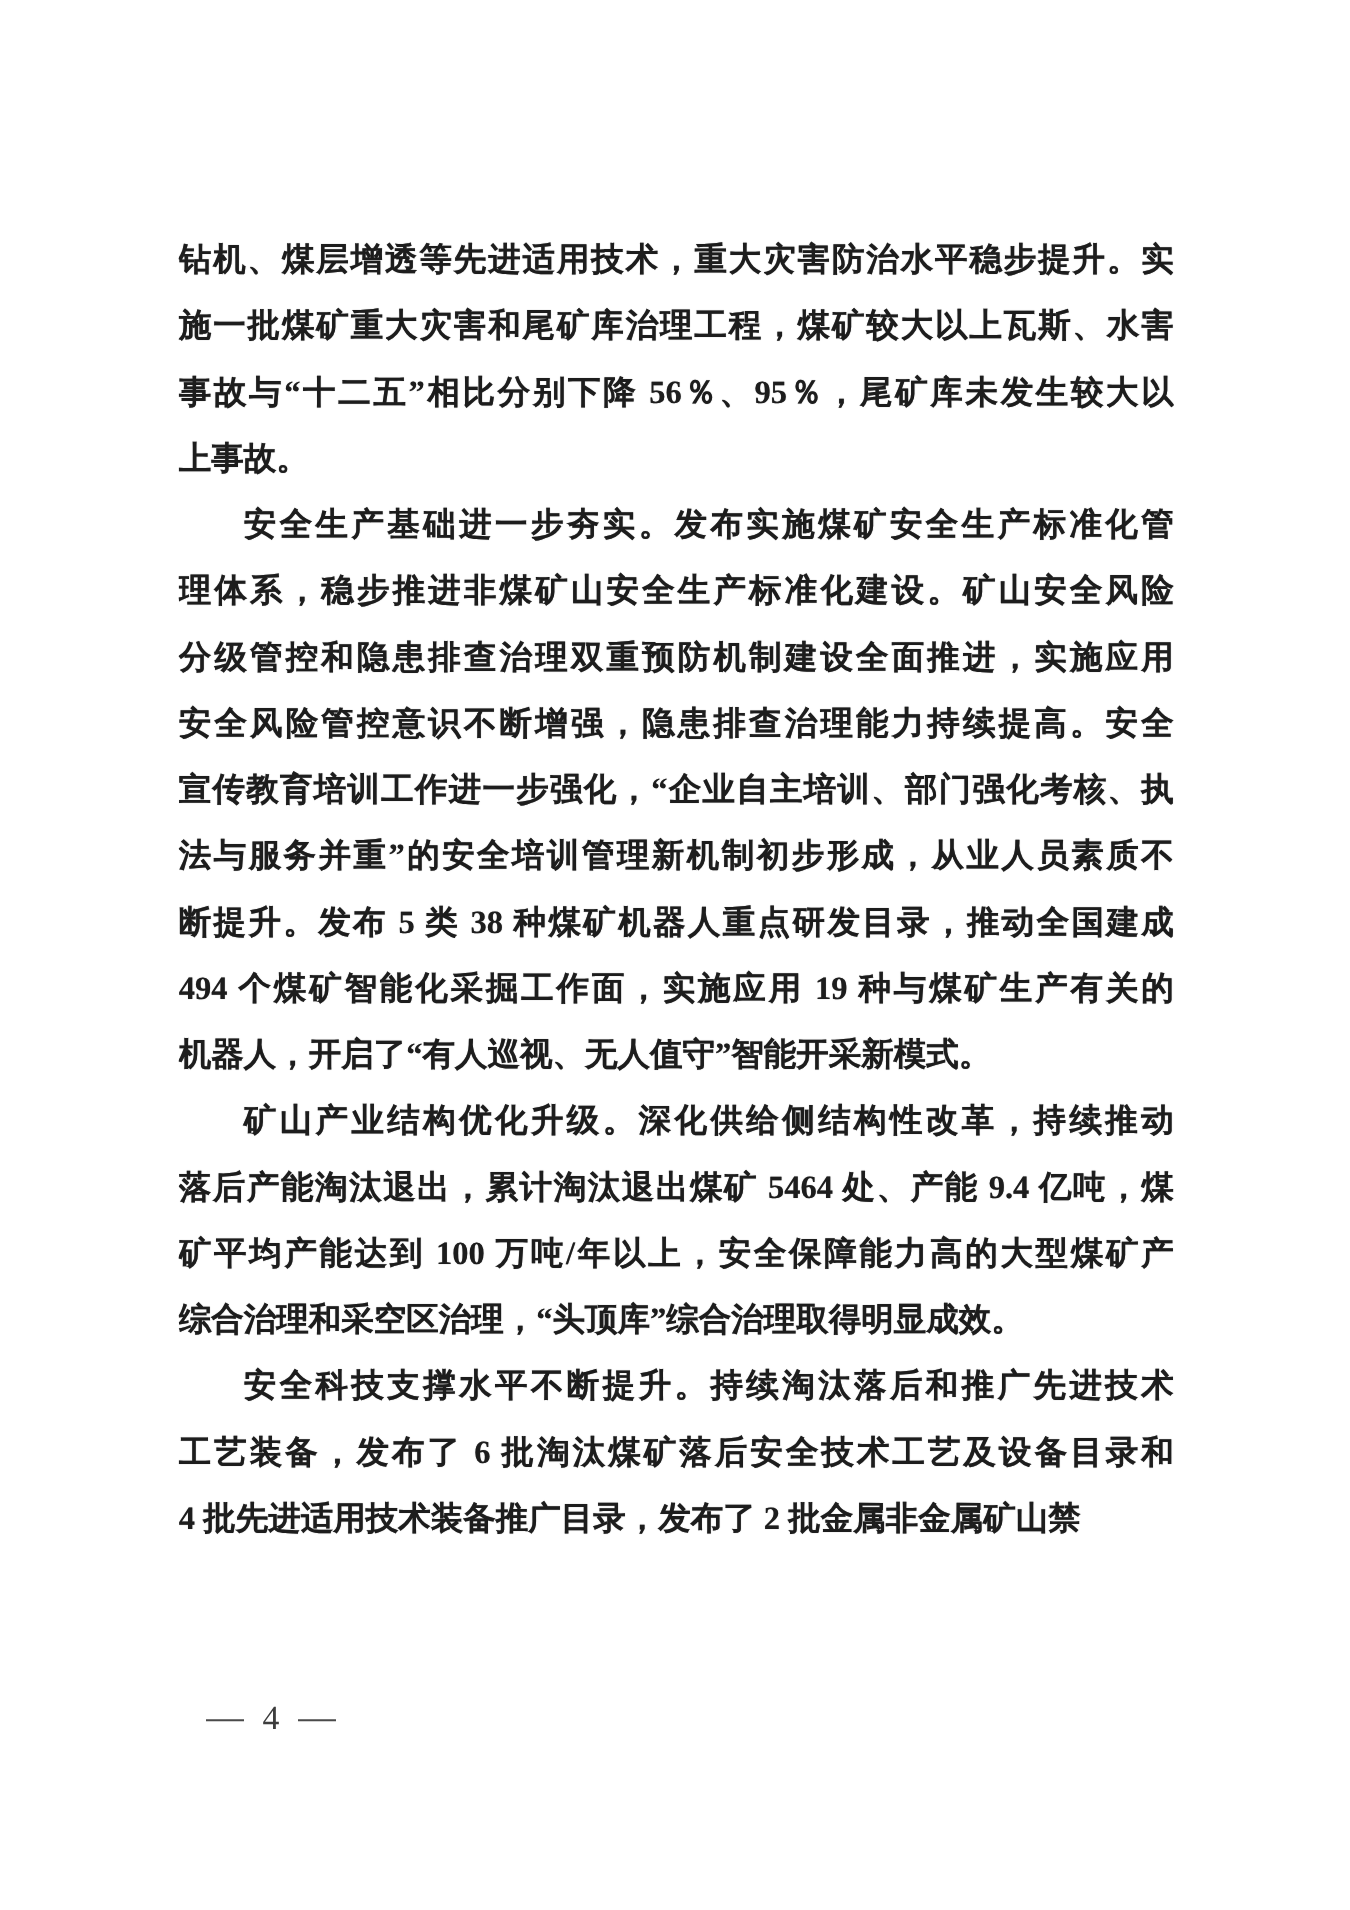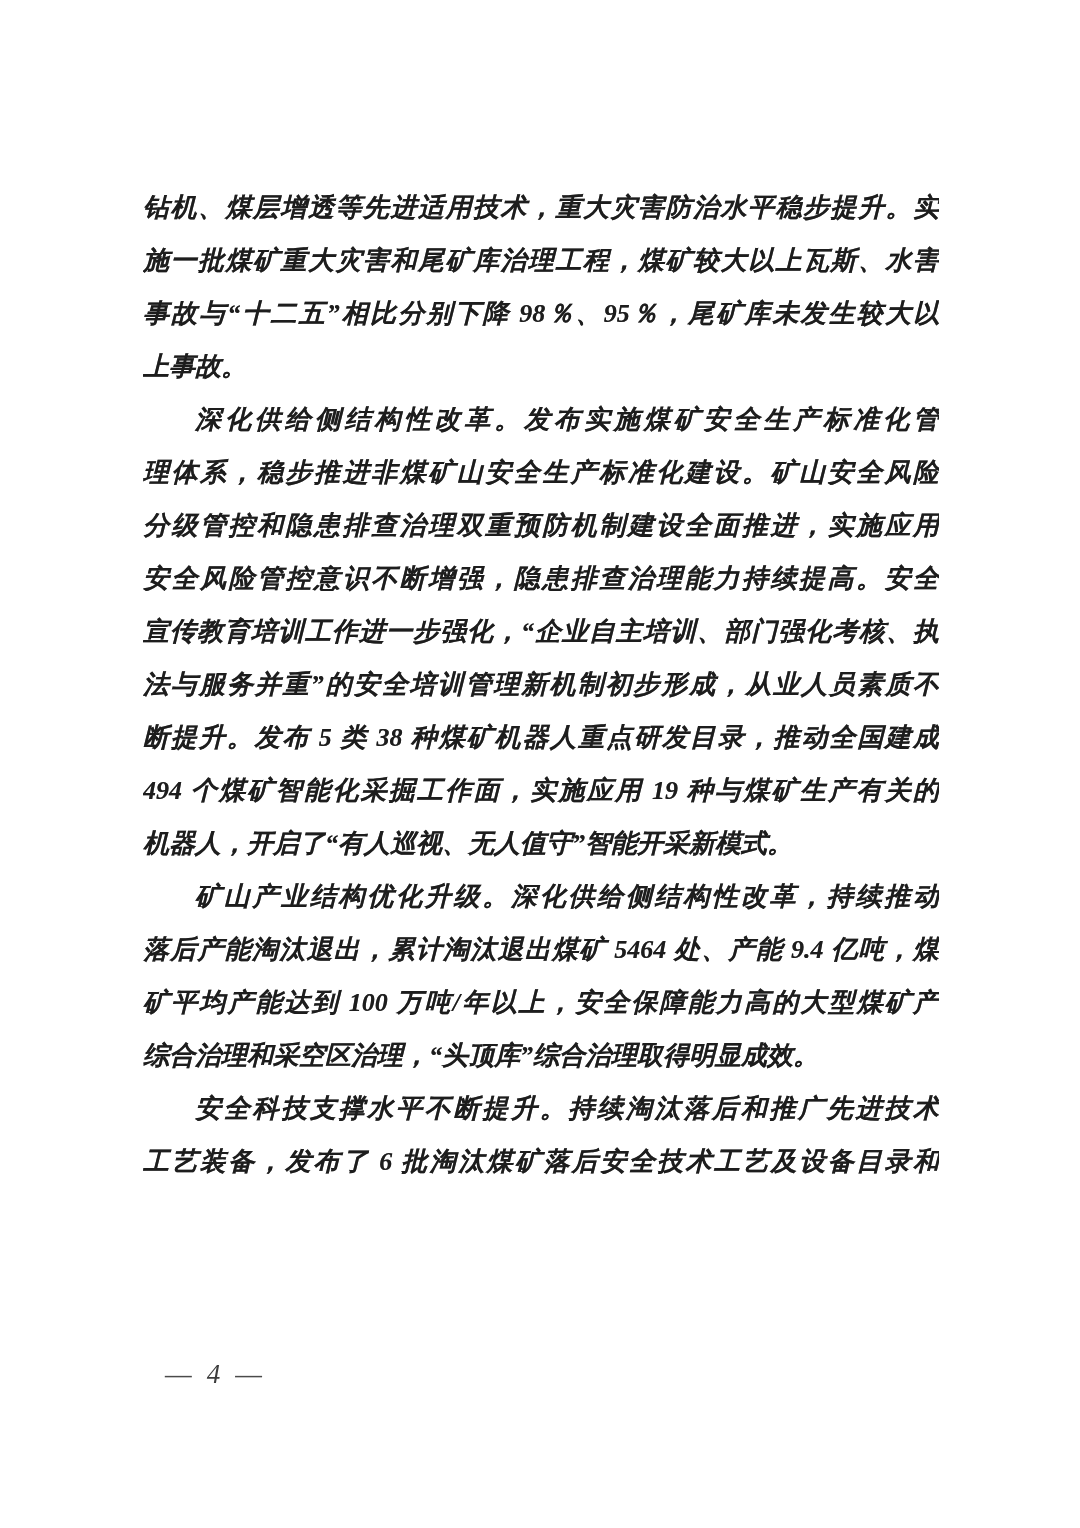--- a/index.html
+++ b/index.html
@@ -52,48 +52,49 @@
   .footer .num {
     font-size: 27px;
     line-height: 34px;
     font-weight: 400;
     color: #3d3d3d;
   }
 </style>
 </head>
 <body>
 
-<div class="page" style="background: rgb(255, 255, 255); font-style: italic;">
+<div class="page" style="background: rgb(255, 255, 255);">
   <div class="content" style="color: rgb(29, 29, 29);">
       <div class="paragraph">
         <div class="line">钻机、煤层增透等先进适用技术，重大灾害防治水平稳步提升。实</div>
         <div class="line">施一批煤矿重大灾害和尾矿库治理工程，煤矿较大以上瓦斯、水害</div>
-        <div class="line">事故与“十二五”相比分别下降 98％、95％，尾矿库未发生较大以</div>
+        <div class="line">事故与“十二五”相比分别下降 56％、95％，尾矿库未发生较大以</div>
         <div class="line last">上事故。</div>
       </div>
       <div class="paragraph">
-        <div class="line indent">深化供给侧结构性改革。发布实施煤矿安全生产标准化管</div>
+        <div class="line indent">安全生产基础进一步夯实。发布实施煤矿安全生产标准化管</div>
         <div class="line">理体系，稳步推进非煤矿山安全生产标准化建设。矿山安全风险</div>
         <div class="line">分级管控和隐患排查治理双重预防机制建设全面推进，实施应用</div>
         <div class="line">安全风险管控意识不断增强，隐患排查治理能力持续提高。安全</div>
         <div class="line">宣传教育培训工作进一步强化，“企业自主培训、部门强化考核、执</div>
         <div class="line">法与服务并重”的安全培训管理新机制初步形成，从业人员素质不</div>
         <div class="line">断提升。发布 5 类 38 种煤矿机器人重点研发目录，推动全国建成</div>
         <div class="line">494 个煤矿智能化采掘工作面，实施应用 19 种与煤矿生产有关的</div>
         <div class="line last">机器人，开启了“有人巡视、无人值守”智能开采新模式。</div>
       </div>
       <div class="paragraph">
         <div class="line indent">矿山产业结构优化升级。深化供给侧结构性改革，持续推动</div>
         <div class="line">落后产能淘汰退出，累计淘汰退出煤矿 5464 处、产能 9.4 亿吨，煤</div>
         <div class="line">矿平均产能达到 100 万吨/年以上，安全保障能力高的大型煤矿产</div>
         <div class="line last">综合治理和采空区治理，“头顶库”综合治理取得明显成效。</div>
       </div>
       <div class="paragraph">
         <div class="line indent">安全科技支撑水平不断提升。持续淘汰落后和推广先进技术</div>
         <div class="line">工艺装备，发布了 6 批淘汰煤矿落后安全技术工艺及设备目录和</div>
+        <div class="line last">4 批先进适用技术装备推广目录，发布了 2 批金属非金属矿山禁</div>
       </div>
     </div>
   <div class="footer" style="color: rgb(69, 69, 69);">
     <span class="dash">—</span>
     <span class="num">4</span>
     <span class="dash">—</span>
   </div>
 </div>
 
 </body></html>

